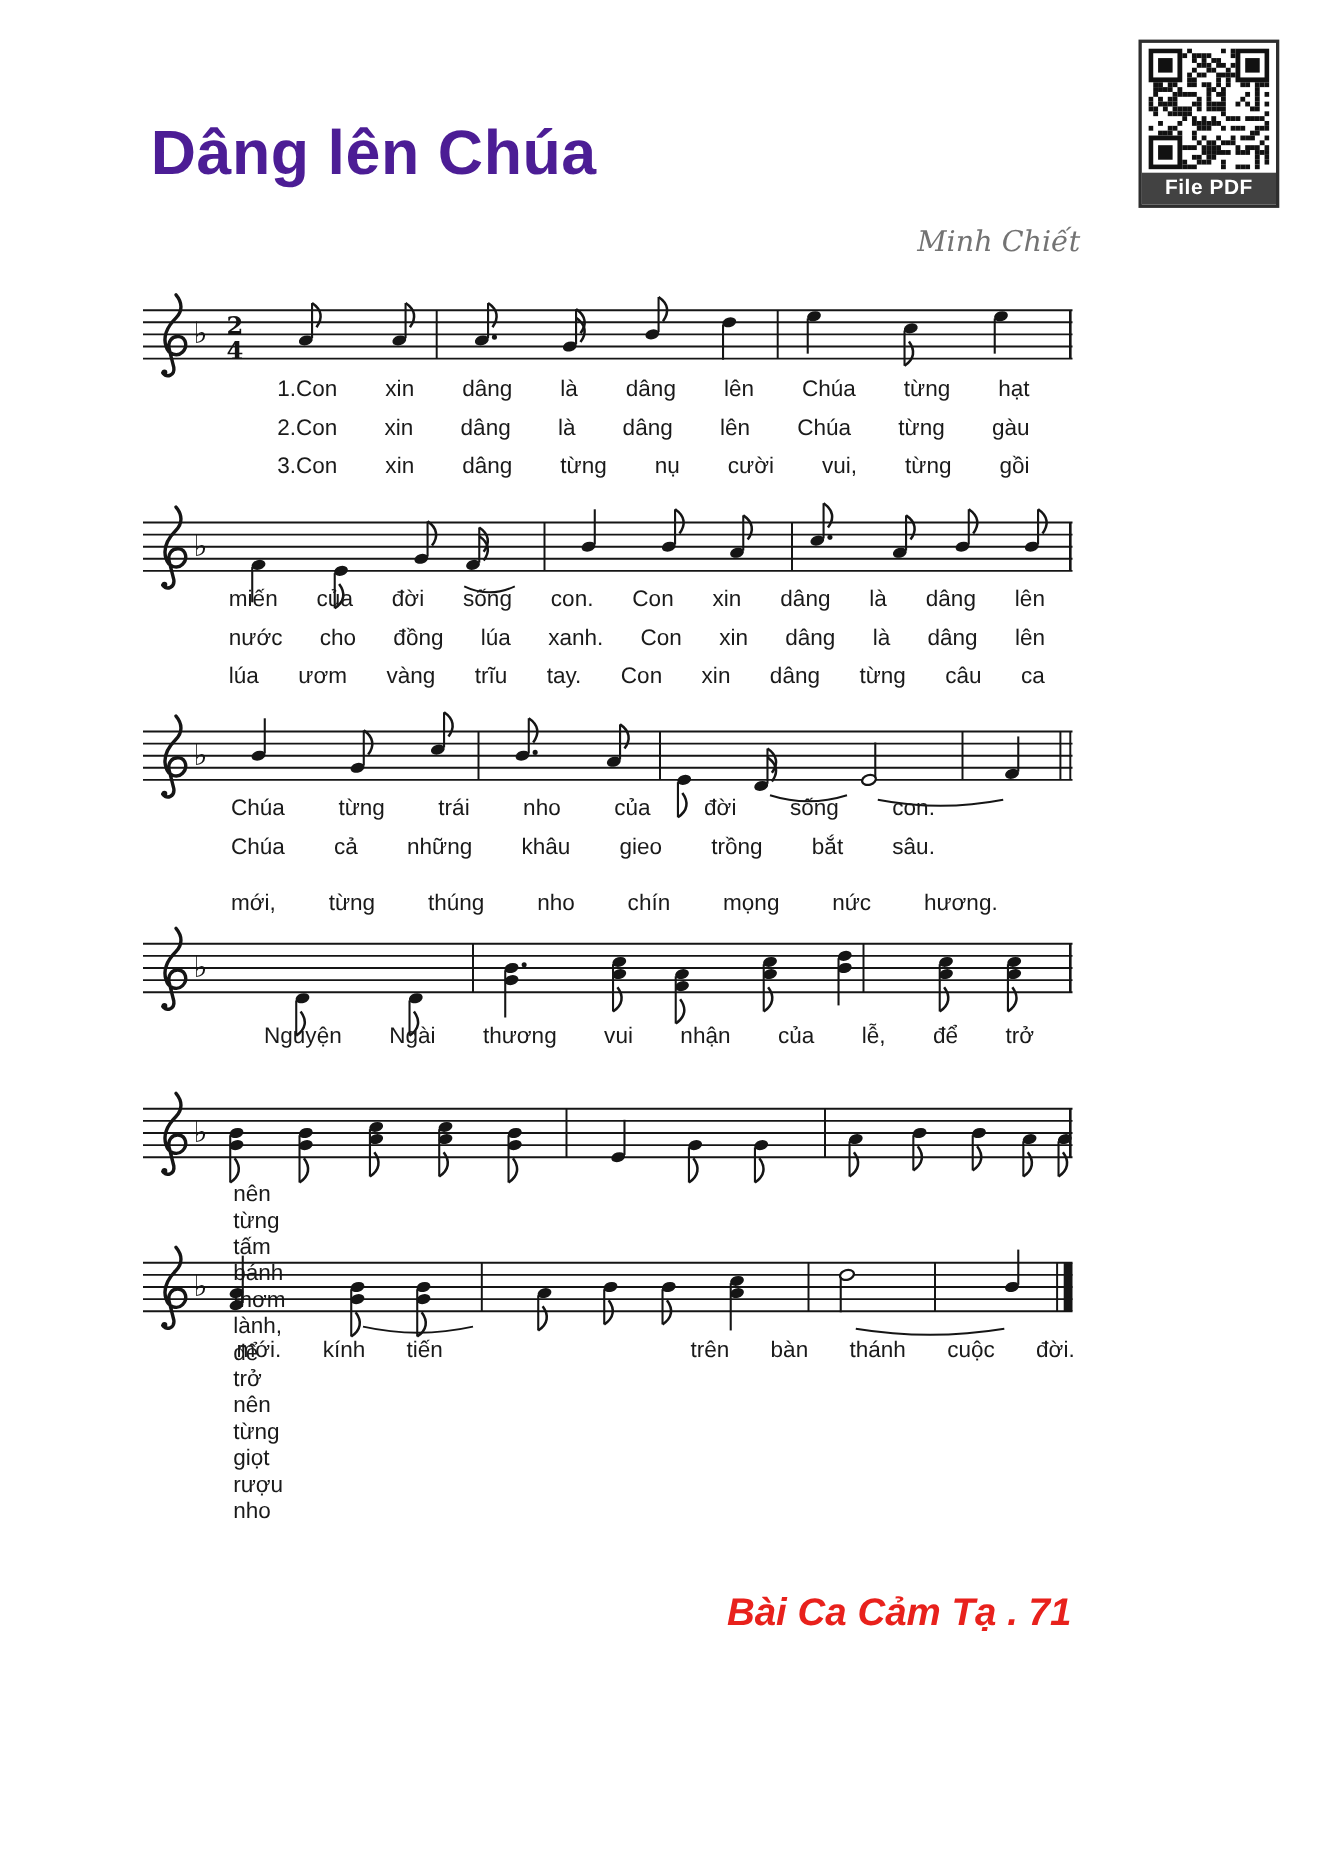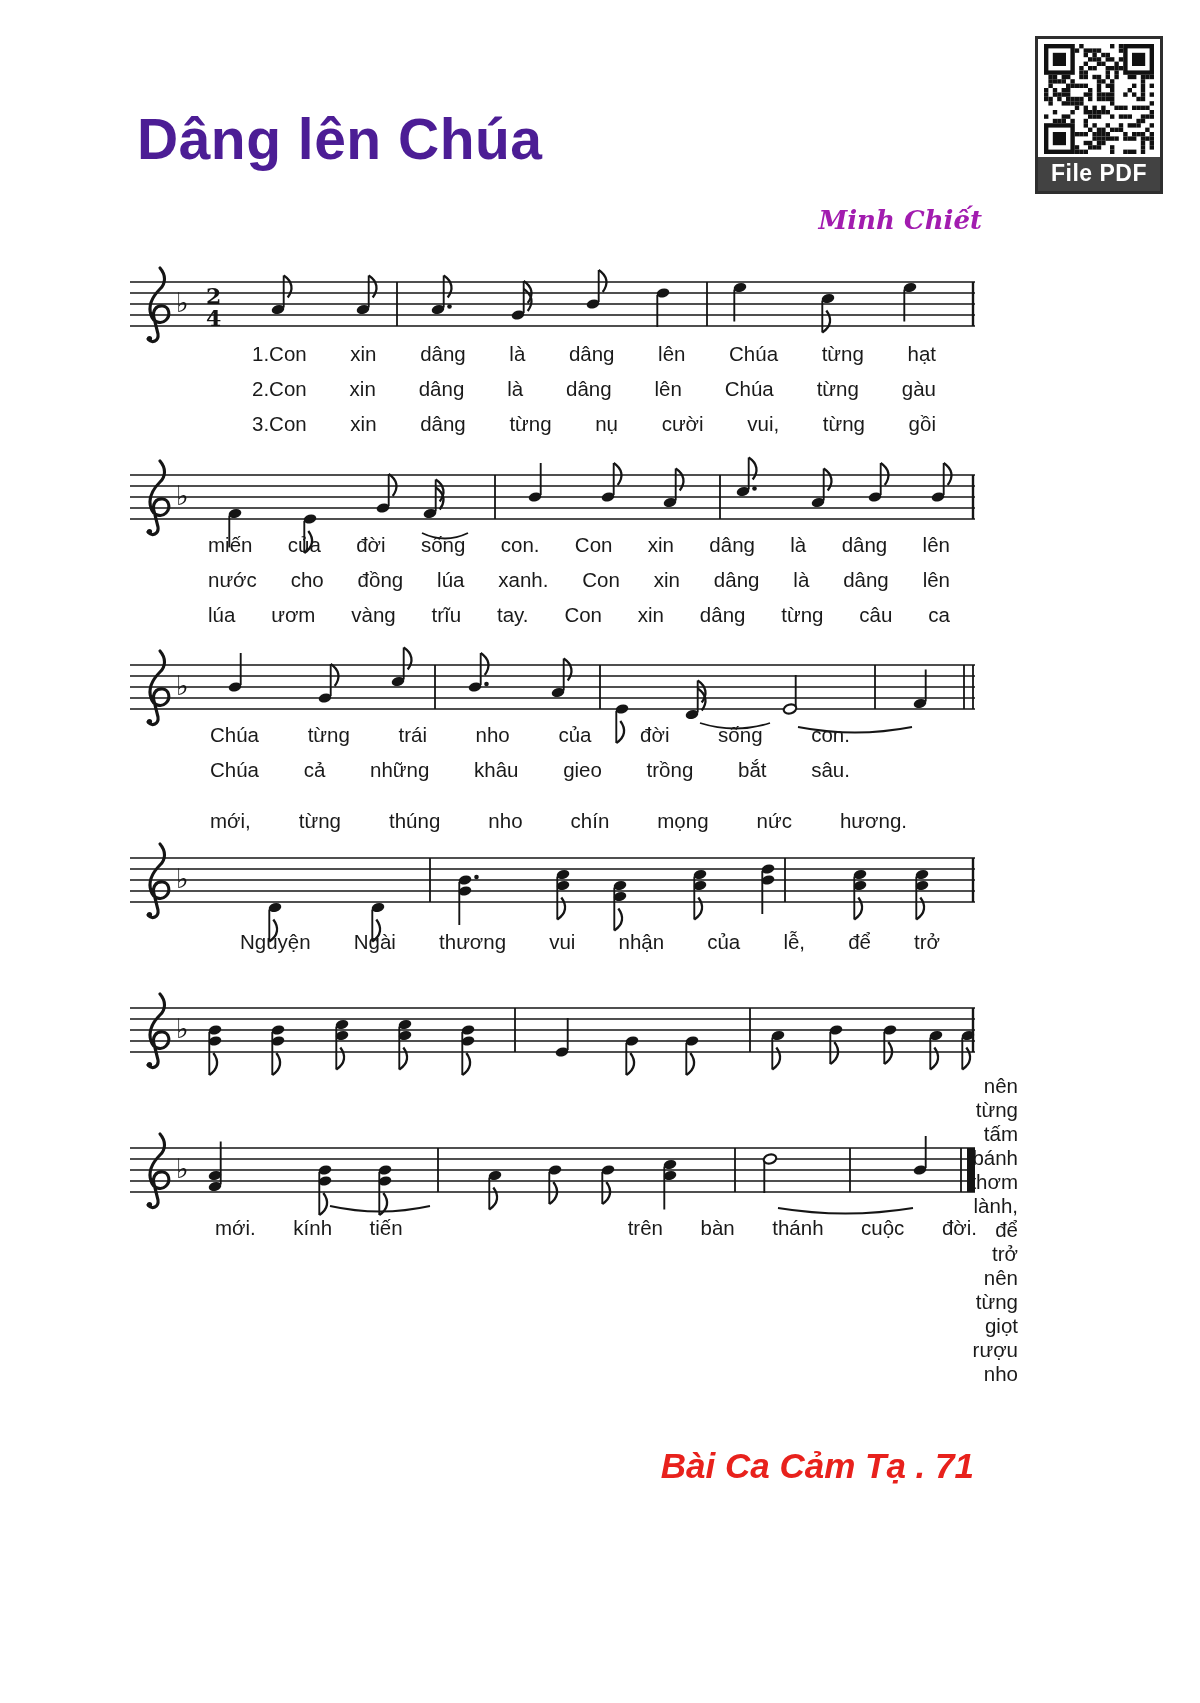--- a/index.html
+++ b/index.html
@@ -7,36 +7,36 @@
     width:1200px;height:1703px;position:relative;background:#ffffff;
     font-family:"Liberation Sans",sans-serif;overflow:hidden;
   }
   .page{position:absolute;inset:0;}
   .title{
     position:absolute;left:137px;top:106px;margin:0;
     font-size:57px;font-weight:bold;color:#4c1d95;letter-spacing:0.5px;
   }
   .composer{
     position:absolute;right:218px;top:205px;
-    font-family:"DejaVu Serif",serif;font-style:italic;font-weight:700;
-    font-size:26px;color:#a21caf;
+    font-family:"DejaVu Serif",serif;font-style:italic;font-weight:400;
+    font-size:26px;color:#737373;
   }
   .qr{
     position:absolute;left:1035px;top:36px;width:122px;
     border:3px solid #2e2e2e;background:#fff;
   }
   .qr-grid{margin:5px auto 3px auto;width:110px;height:110px;line-height:0;}
   .qr-label{
-    background:#424242;color:#fff;font-weight:bold;font-size:23px;
+    background:#424242;color:#fff;font-weight:bold;font-size:19px;
     text-align:center;padding:3px 0 4px 0;letter-spacing:0.5px;
   }
   .staff{position:absolute;left:130px;width:845px;height:185px;overflow:visible;}
   .s1{top:262px}.s2{top:455px}.s3{top:645px}.s4{top:838px}.s5{top:988px}.s6{top:1128px}
   .lyrics-line{
-    position:absolute;display:flex;justify-content:space-between;align-items:flex-end;
+    position:absolute;display:flex;justify-content:space-between;align-items:flex-start;
     font-size:20.5px;color:#1a1a1a;white-space:nowrap;
   }
   .lyrics-line .spacer{flex:0 0 150px;}
   .footer{
     position:absolute;right:226px;top:1446px;
     font-size:35px;font-weight:bold;font-style:italic;color:#e8211c;
     font-family:"Liberation Sans",sans-serif;
     text-align:right;
   }
 </style>

